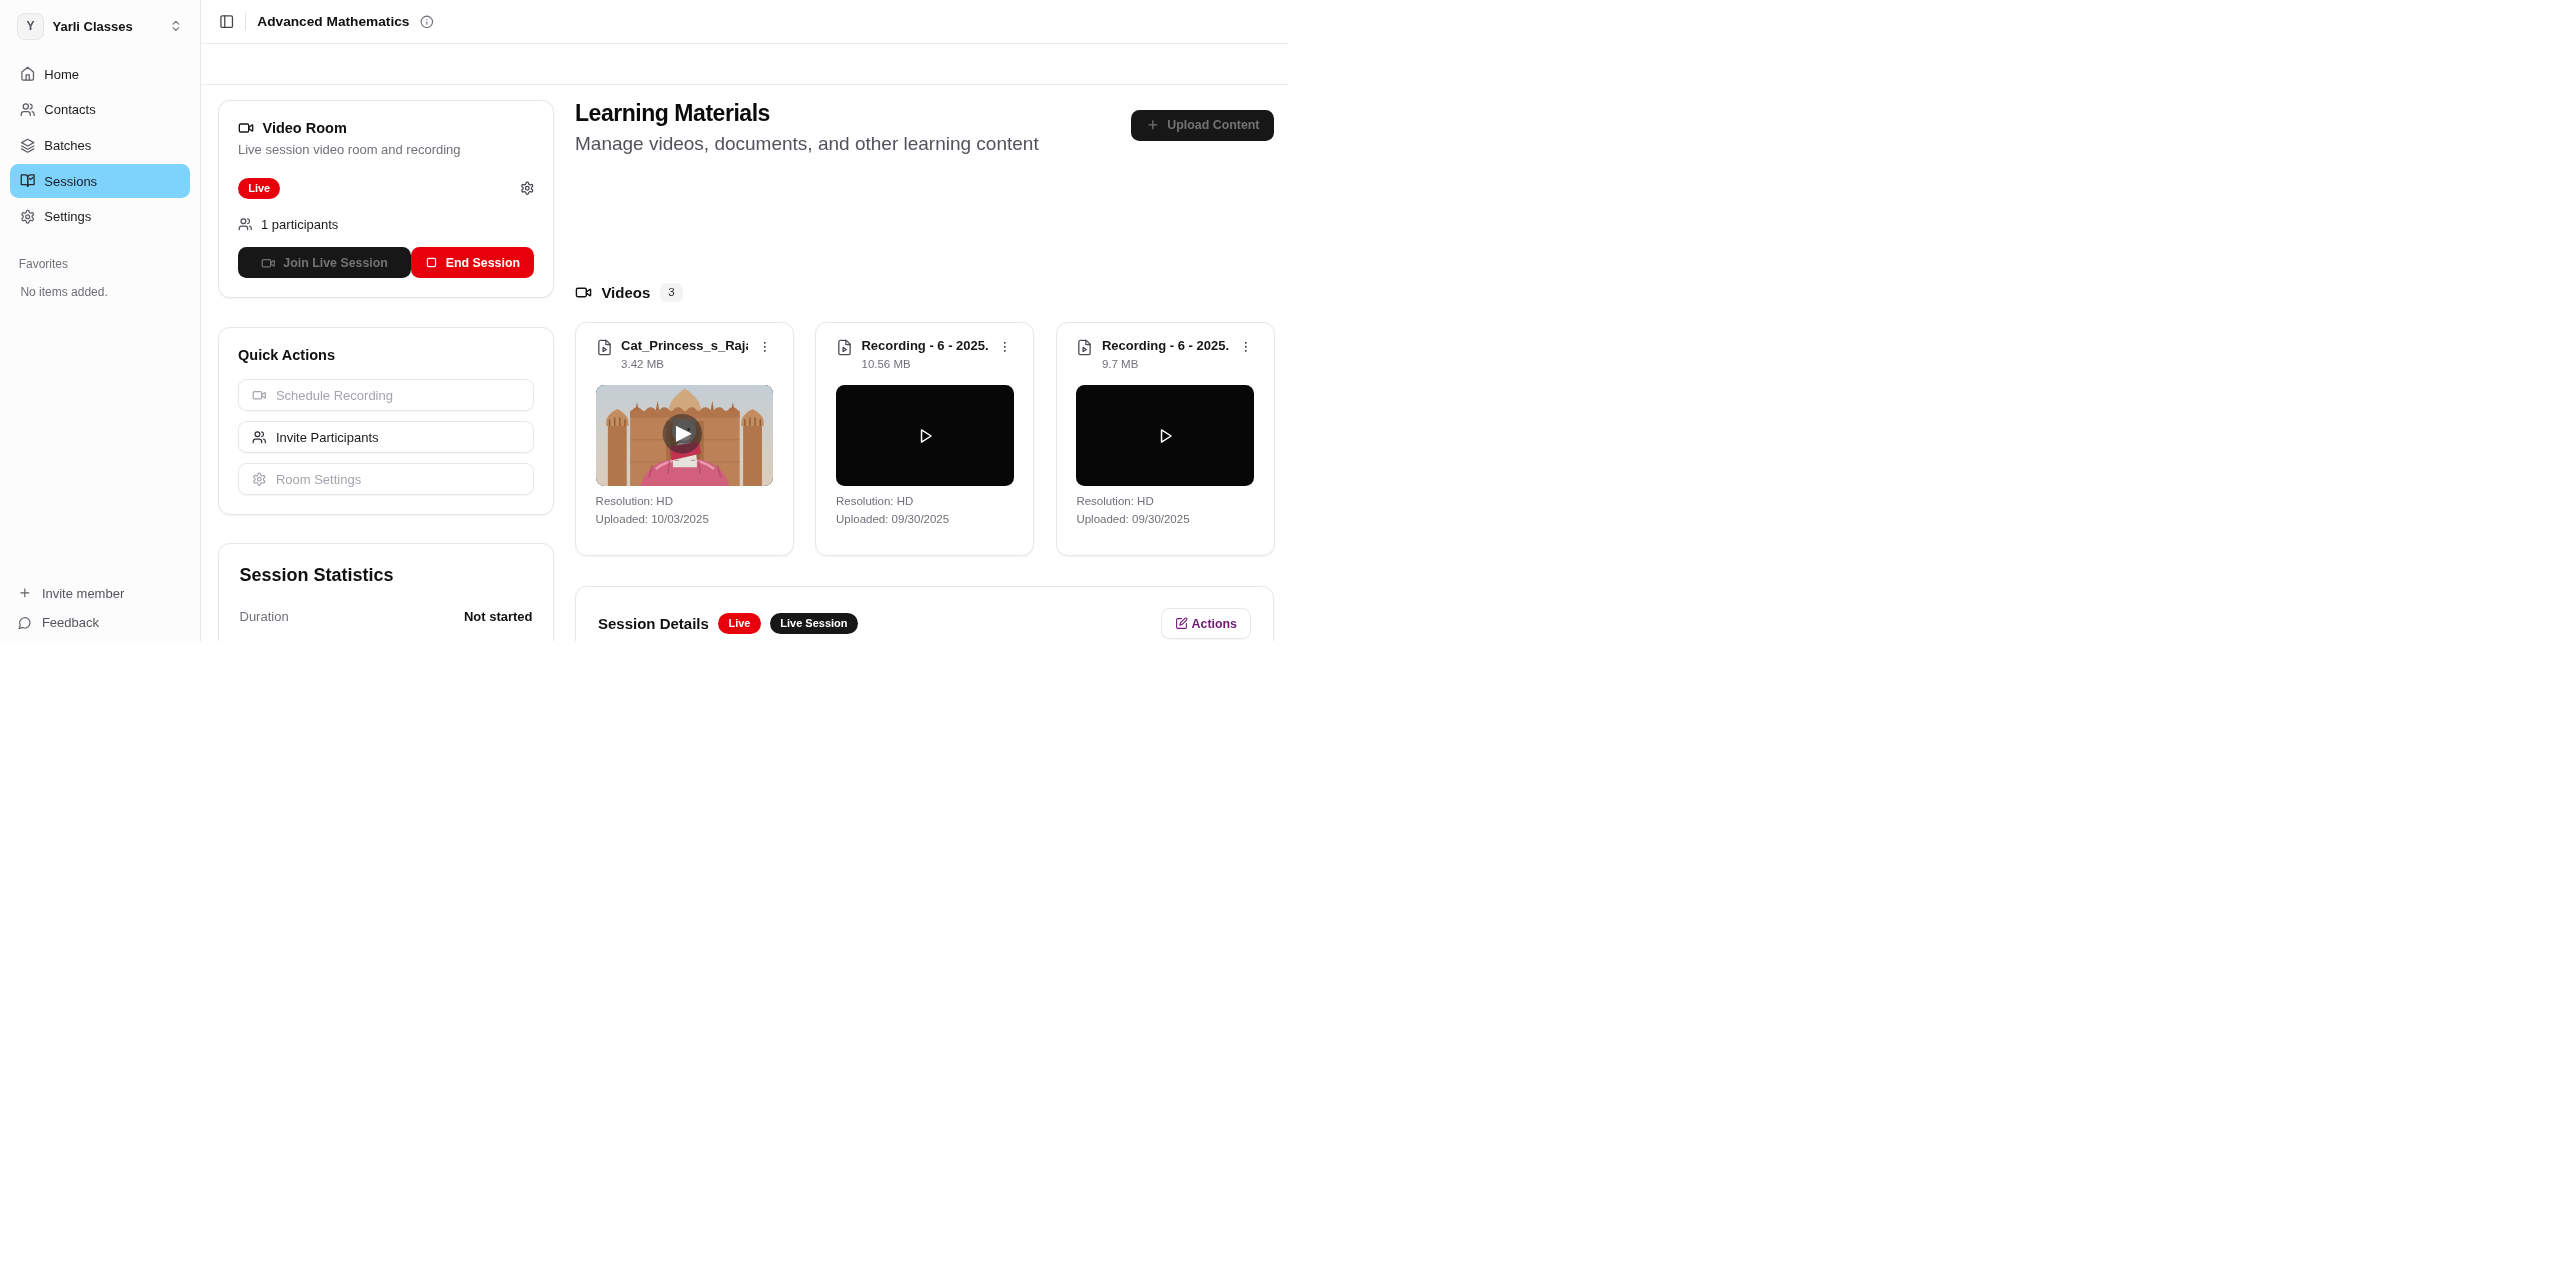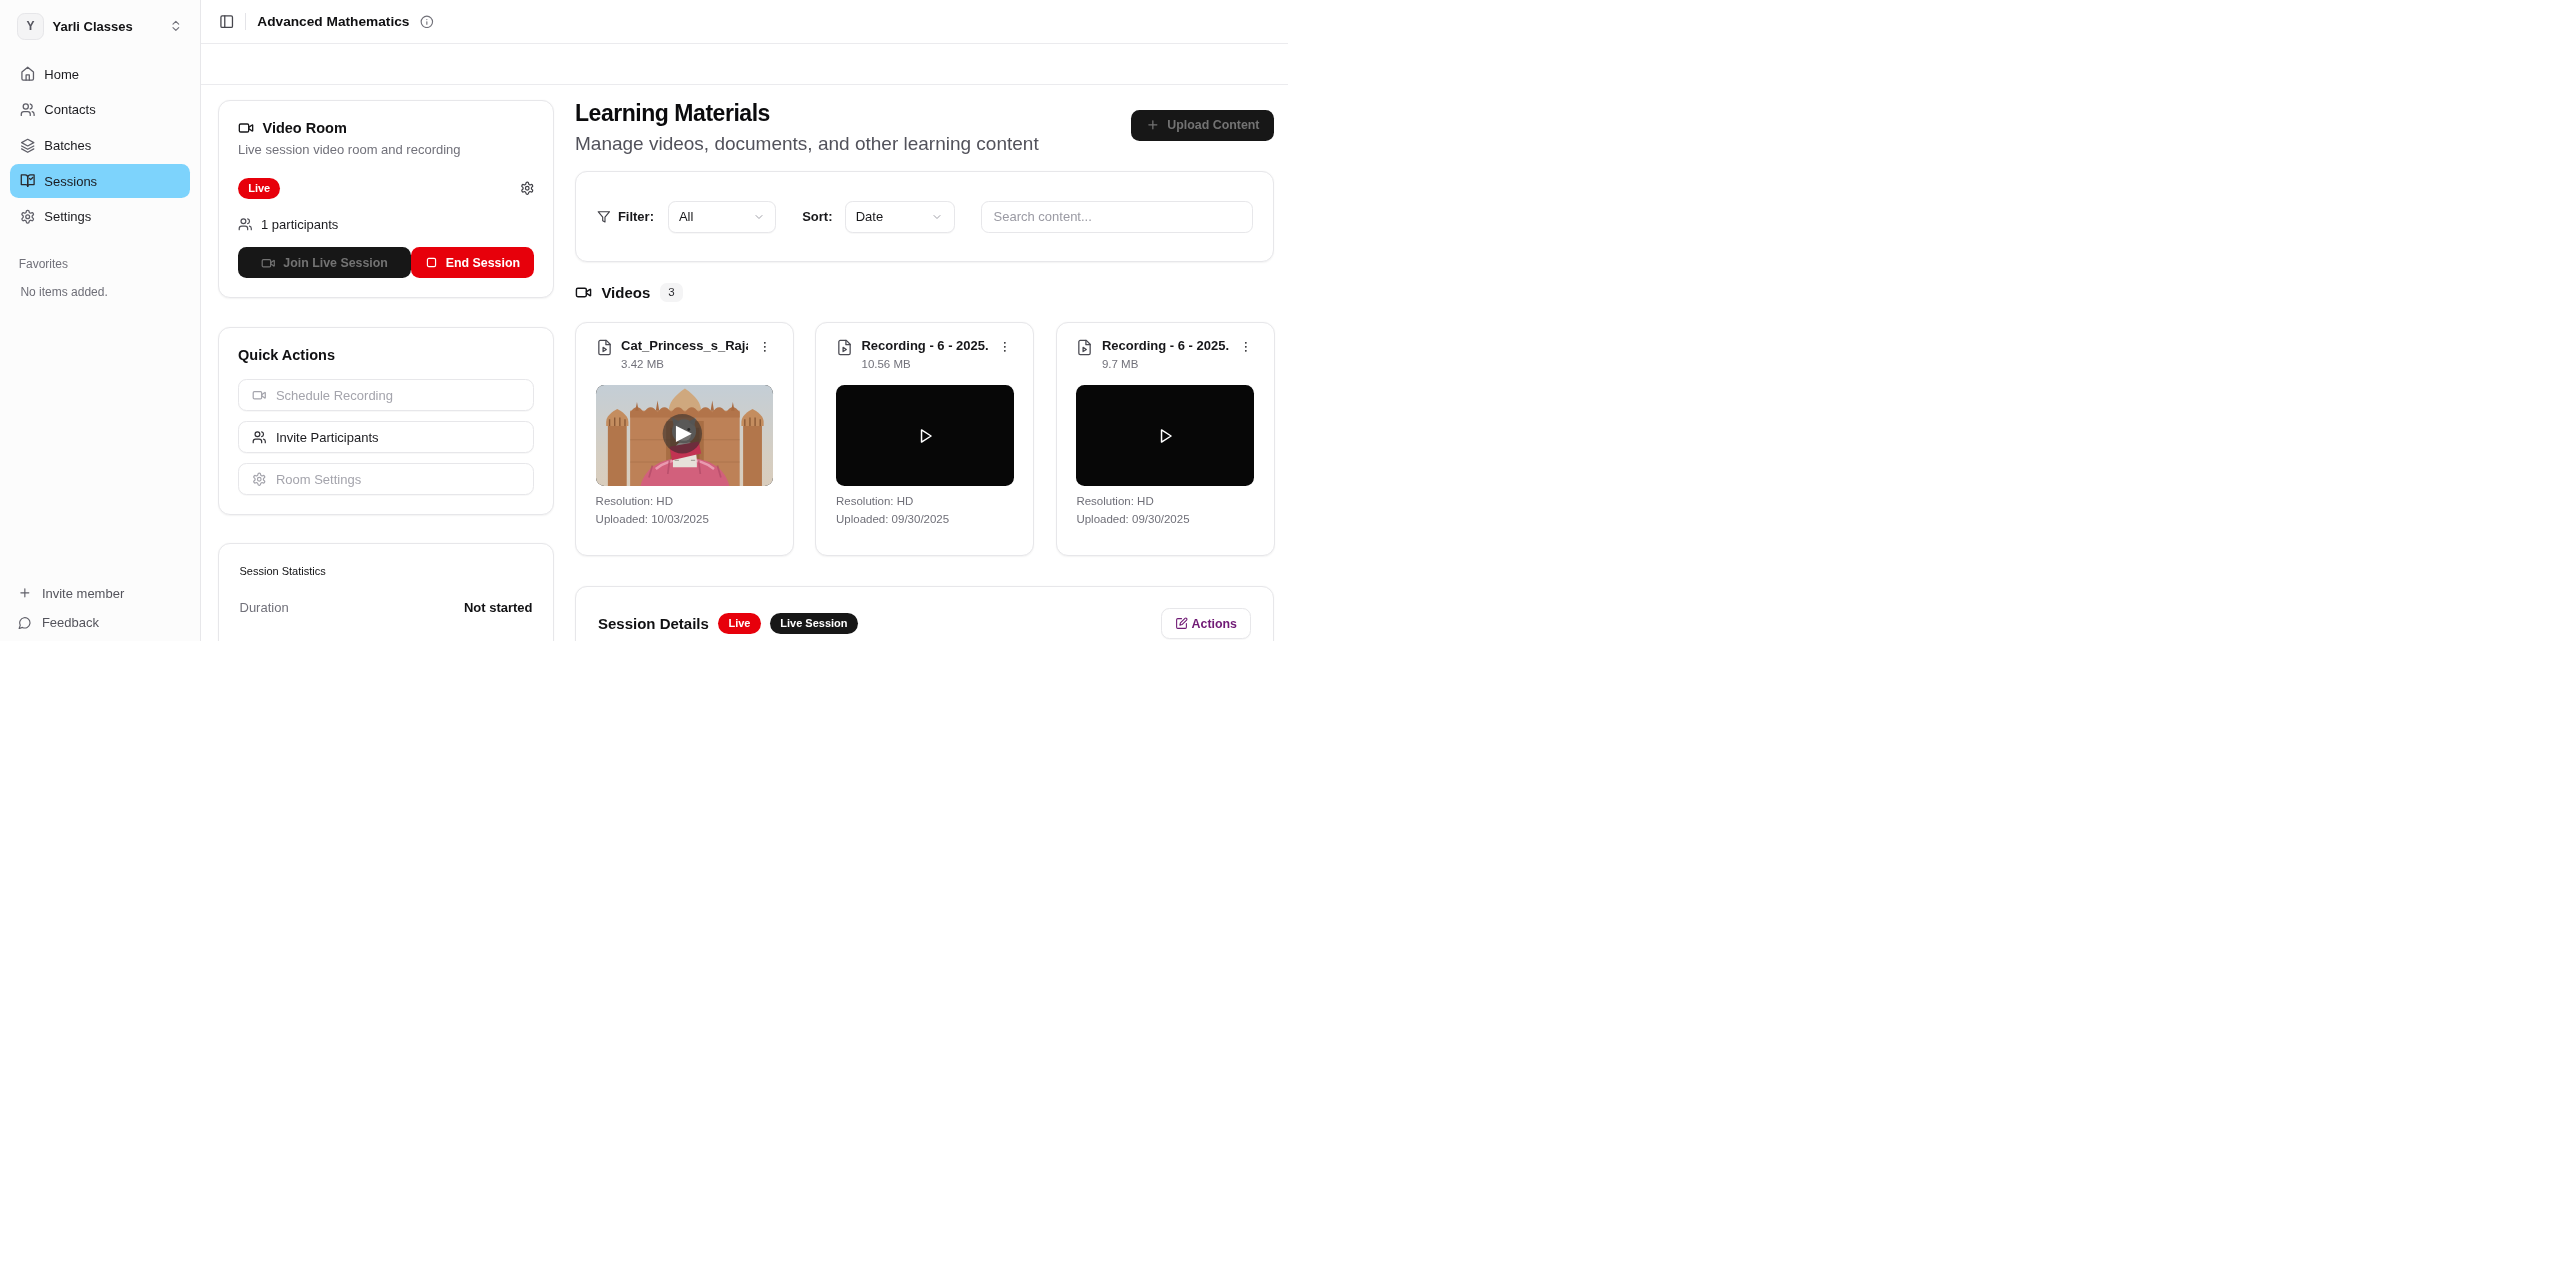--- a/index.html
+++ b/index.html
@@ -73,21 +73,21 @@
   #quick-actions h2 { font-size:14.5px; font-weight:700; }
   .qa-list { margin-top:16px; display:flex; flex-direction:column; gap:10.2px; }
   .qa-btn { height:32px; border:0.9px solid #e7e7ea; background:#fff; border-radius:8.5px; cursor:pointer;
     display:flex; align-items:center; gap:9.4px; padding:0 13px; font-family:inherit; font-size:13px; color:#1b1b1f;
     box-shadow:0 0.9px 0.9px rgba(18,18,22,.03); }
   .qa-btn.disabled { color:#a4a4ac; }
   .qa-btn.disabled svg { color:#a4a4ac; }
   .qa-btn svg { color:#2f2f35; }
 
   #session-stats { position:absolute; left:17px; top:458px; width:336px; height:198px; padding:20.5px; }
-  #session-stats h2 { font-size:11px; font-weight:400; }
+  #session-stats h2 { font-size:18px; font-weight:700; }
   .stat-row { display:flex; align-items:center; justify-content:space-between; font-size:13px; margin-top:23px; }
   .stat-row .s-label { color:#71717a; }
   .stat-row .s-value { color:#121214; font-weight:600; }
 
   
   #lm-header { position:absolute; left:374px; top:14.5px; width:699px; display:flex; justify-content:space-between; align-items:flex-start; }
   #lm-header h1 { font-size:23px; font-weight:800; letter-spacing:-.02em; color:#0b0b0d; }
   #lm-header .lm-sub { margin-top:6px; font-size:19px; color:#52525b; }
   #upload-btn { margin-top:10.2px; padding:0 14.5px; }
 
@@ -324,40 +324,20 @@
     </div>
     <button id="upload-btn" class="btn dark">
       <svg width="13.7" height="13.7" viewBox="0 0 24 24" fill="none" stroke="currentColor" stroke-width="2.2" stroke-linecap="round">
           <path d="M5 12h14"></path>
           <path d="M12 5v14"></path>
         </svg>
       <span>Upload Content</span>
     </button>
   </div>
 
-  <div id="filter-card" class="card">
-    <svg class="funnel" width="13.7" height="13.7" viewBox="0 0 24 24" fill="none" stroke="currentColor" stroke-width="2" stroke-linecap="round" stroke-linejoin="round">
-        <path d="M22 3H2l8 9.46V19l4 2v-8.54Z"></path>
-      </svg>
-    <span class="f-label">Filter:</span>
-    <div class="select" id="filter-select">
-      <span>All</span>
-      <svg width="12" height="12" viewBox="0 0 24 24" fill="none" stroke="currentColor" stroke-width="2" stroke-linecap="round" stroke-linejoin="round">
-          <path d="m6 9 6 6 6-6"></path>
-        </svg>
-    </div>
-    <span class="f-label" id="sort-label">Sort:</span>
-    <div class="select" id="sort-select">
-      <span>Date</span>
-      <svg width="12" height="12" viewBox="0 0 24 24" fill="none" stroke="currentColor" stroke-width="2" stroke-linecap="round" stroke-linejoin="round">
-          <path d="m6 9 6 6 6-6"></path>
-        </svg>
-    </div>
-    <input id="search-input" type="text" placeholder="Search content..." style="">
-  </div>
 
   <div id="videos-head">
     <svg width="17" height="17" viewBox="0 0 24 24" fill="none" stroke="currentColor" stroke-width="2" stroke-linecap="round" stroke-linejoin="round">
         <path d="m16 13 5.2 3.5a.5.5 0 0 0 .8-.42V7.9a.5.5 0 0 0-.8-.42L16 11"></path>
         <rect x="2" y="6" width="14" height="12" rx="2"></rect>
       </svg>
     <h2>Videos</h2>
     <span class="count-pill">3</span>
   </div>
 

